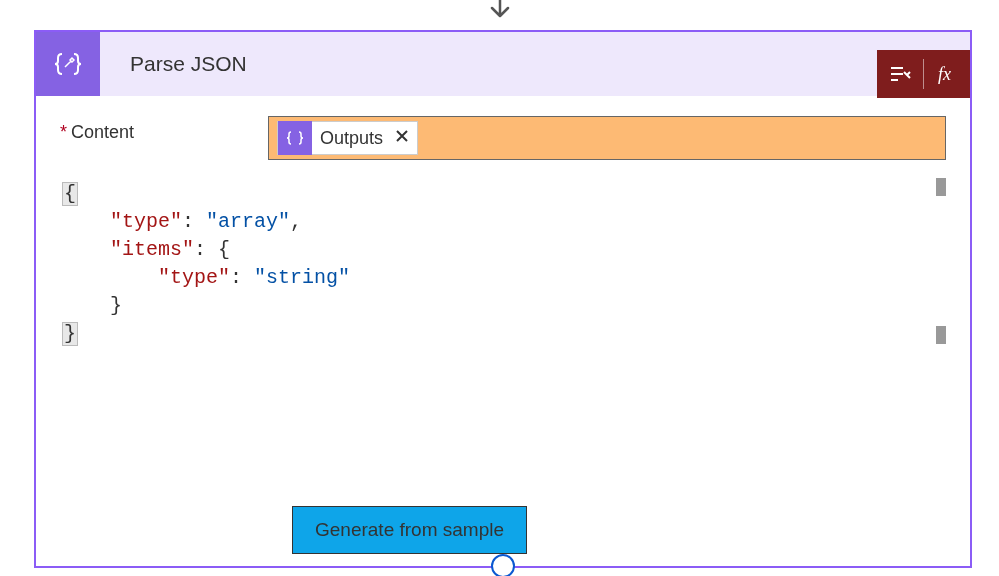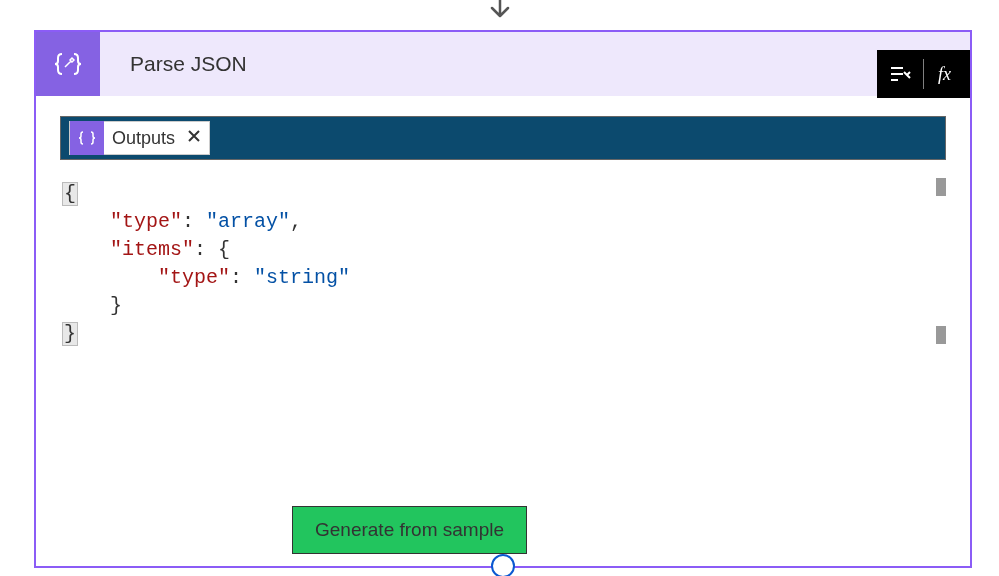--- a/index.html
+++ b/index.html
@@ -51,21 +51,21 @@
       font-size: 21px;
       color: #333;
       font-weight: 400;
     }
     .header-actions {
       position: absolute;
       right: 0;
       top: 18px;
       display: flex;
       height: 48px;
-      background: #000000;
+      background: #7f1d1d;
     }
     .header-action-btn {
       width: 46px;
       height: 48px;
       display: flex;
       align-items: center;
       justify-content: center;
       color: #fff;
       cursor: pointer;
     }
@@ -93,21 +93,21 @@
       color: #b00020;
       margin-right: 4px;
     }
     .content-input {
       flex: 1;
       border: 1px solid #666;
       height: 44px;
       display: flex;
       align-items: center;
       padding: 4px;
-      background: #0c4a6e;
+      background: #fdba74;
     }
     .token-chip {
       display: inline-flex;
       align-items: center;
       background: #fff;
       border: 1px solid #ccc;
       height: 34px;
       margin-left: 4px;
     }
     .token-icon {
@@ -162,21 +162,21 @@
       background: #e8e8e8;
       border: 1px solid #bbb;
       line-height: 22px;
       padding: 0 1px;
     }
     .generate-row {
       padding-left: 232px;
     }
     .generate-btn {
       border: 1px solid #333;
-      background: #22c55e;
+      background: #0ea5e9;
       padding: 12px 22px;
       font-size: 19px;
       color: #333;
       cursor: pointer;
       font-family: inherit;
     }
     .bottom-circle {
       position: absolute;
       bottom: -12px;
       left: 50%;
@@ -215,20 +215,23 @@
       <div class="header-action-btn">
         <svg width="24" height="24" viewBox="0 0 24 24">
           <text x="3" y="18" font-family="serif" font-style="italic" font-size="18" fill="#fff">fx</text>
         </svg>
       </div>
     </div>
   </div>
 
   <div class="card-body">
     <div class="field-row">
+      <div class="field-label">
+        <span class="required-star">*</span><span>Content</span>
+      </div>
       <div class="content-input">
         <div class="token-chip">
           <div class="token-icon">
             <svg width="20" height="20" viewBox="0 0 20 20">
               <path d="M6 4 Q4 4 4 6 L4 8 Q4 10 2 10 Q4 10 4 12 L4 14 Q4 16 6 16" stroke="#fff" stroke-width="1.5" fill="none"></path>
               <path d="M14 4 Q16 4 16 6 L16 8 Q16 10 18 10 Q16 10 16 12 L16 14 Q16 16 14 16" stroke="#fff" stroke-width="1.5" fill="none"></path>
             </svg>
           </div>
           <span class="token-text">Outputs</span>
           <span class="token-remove">

